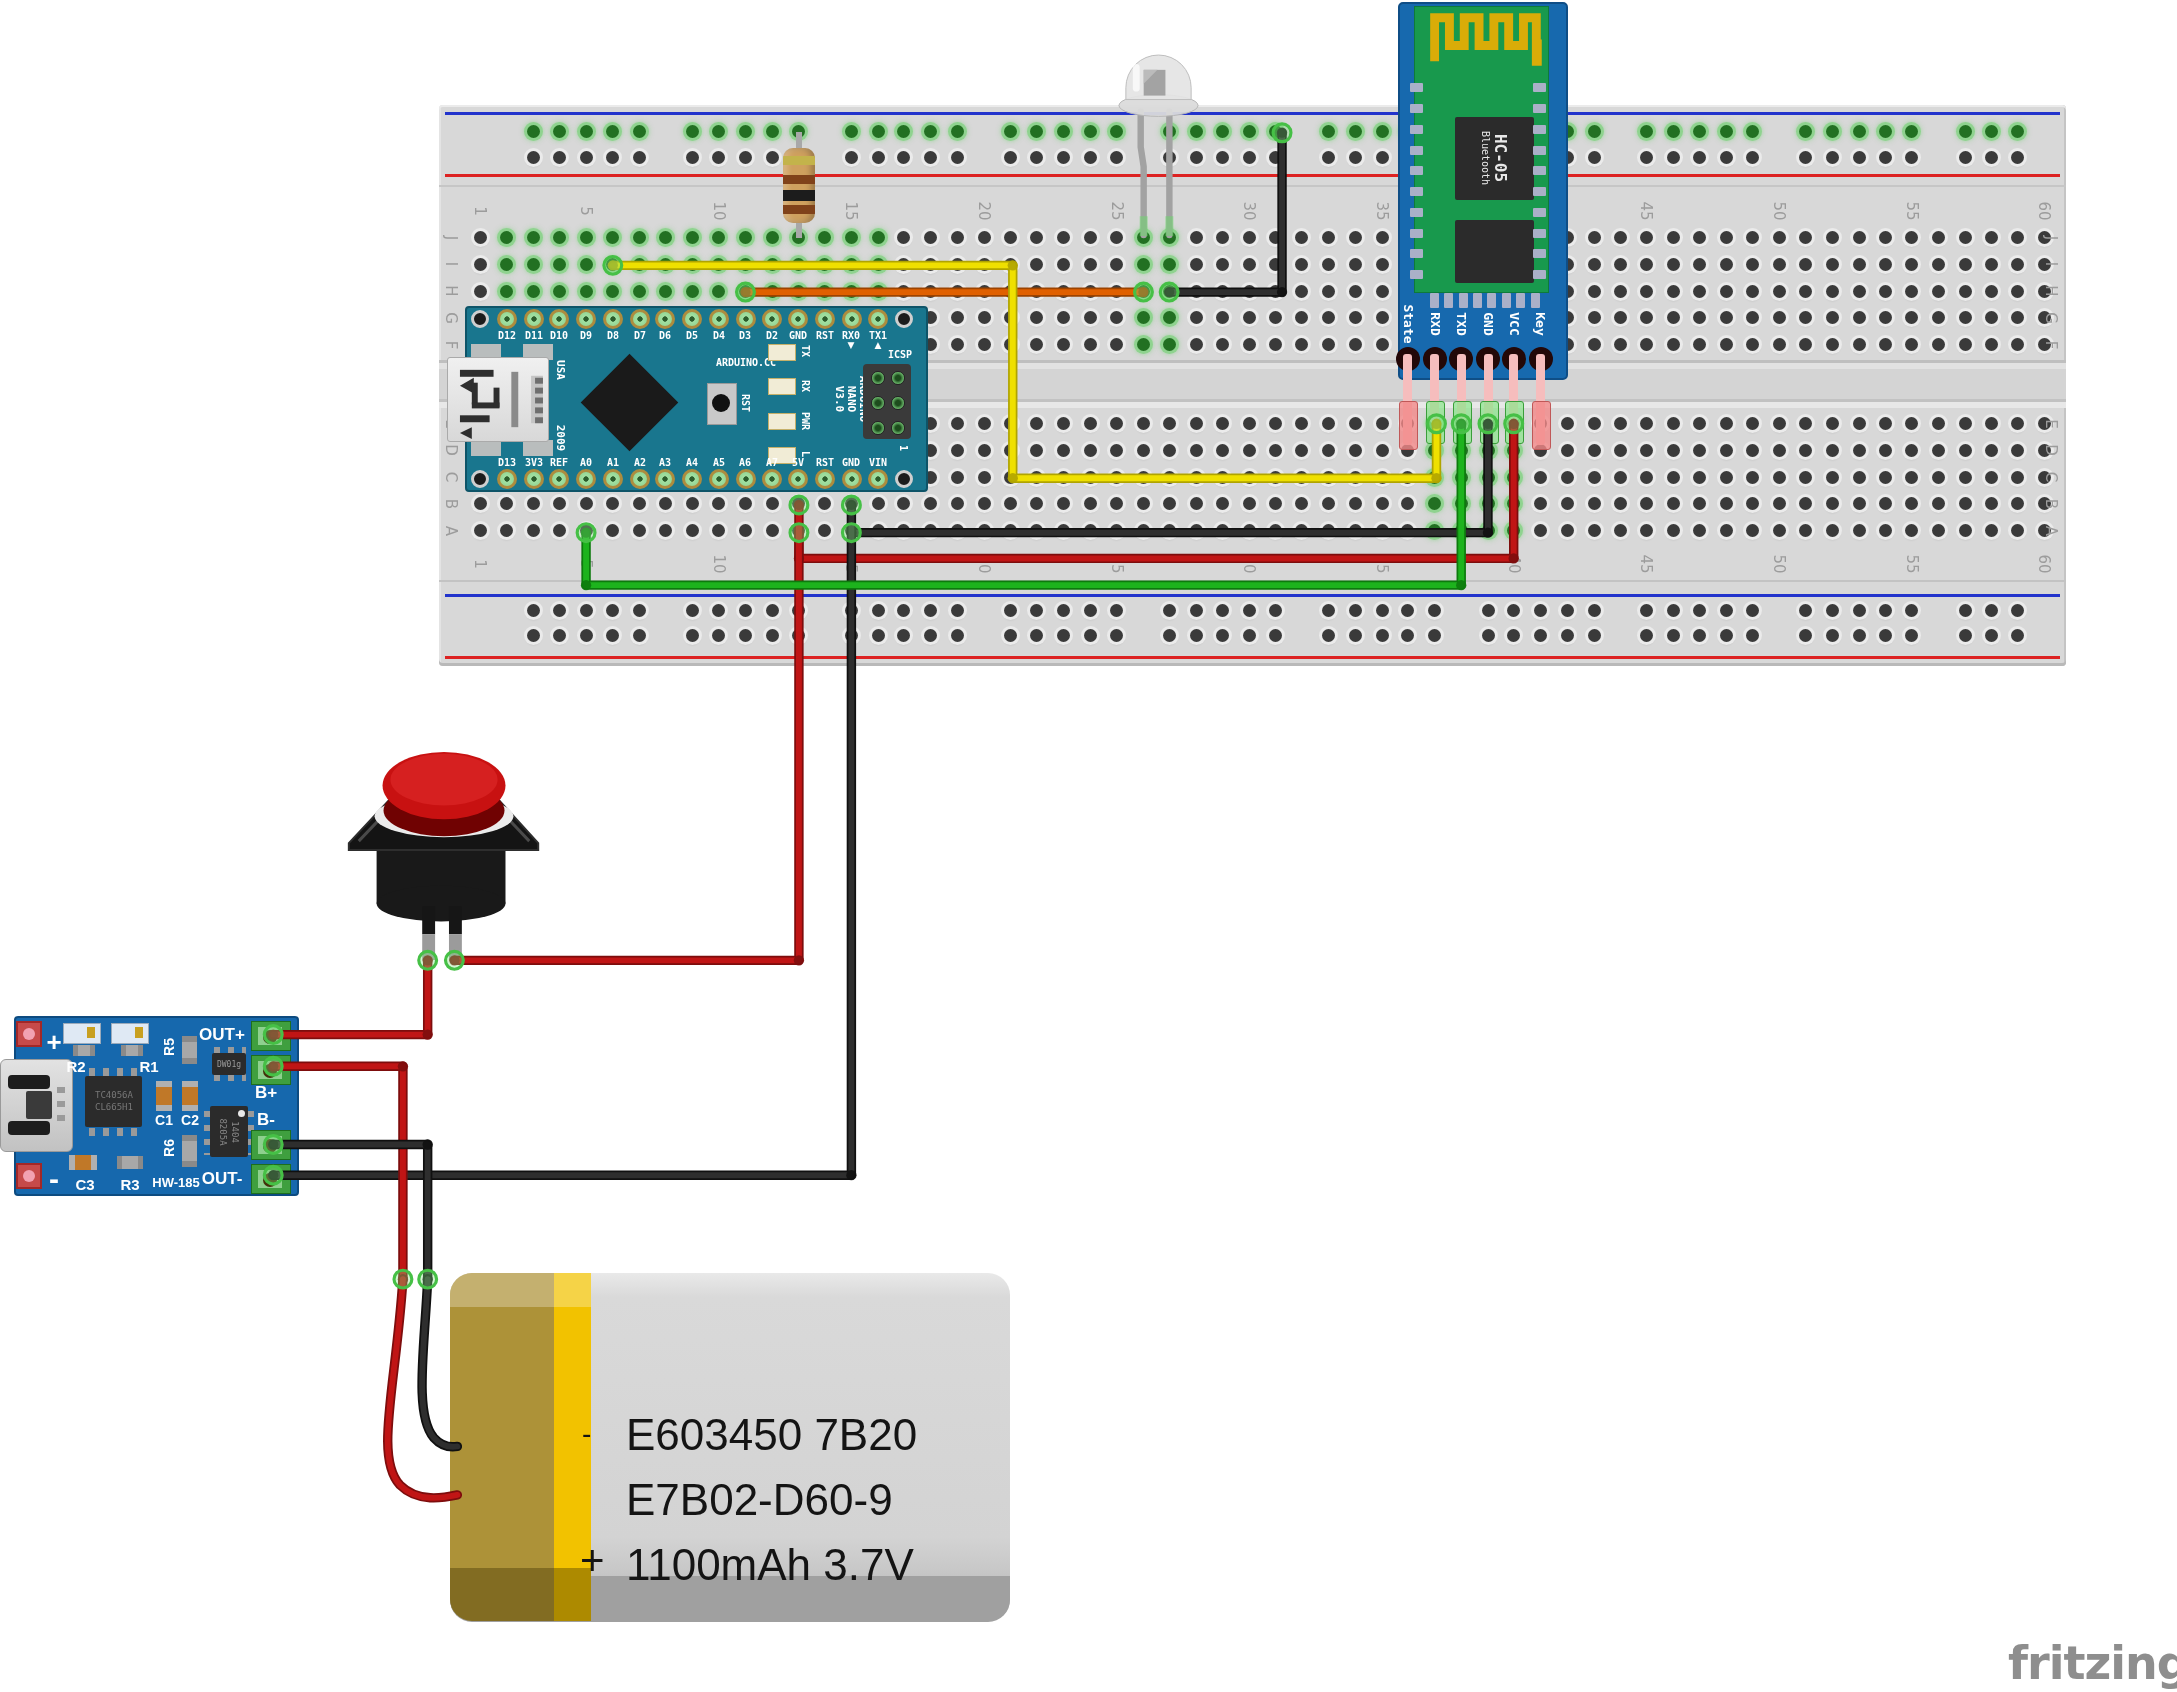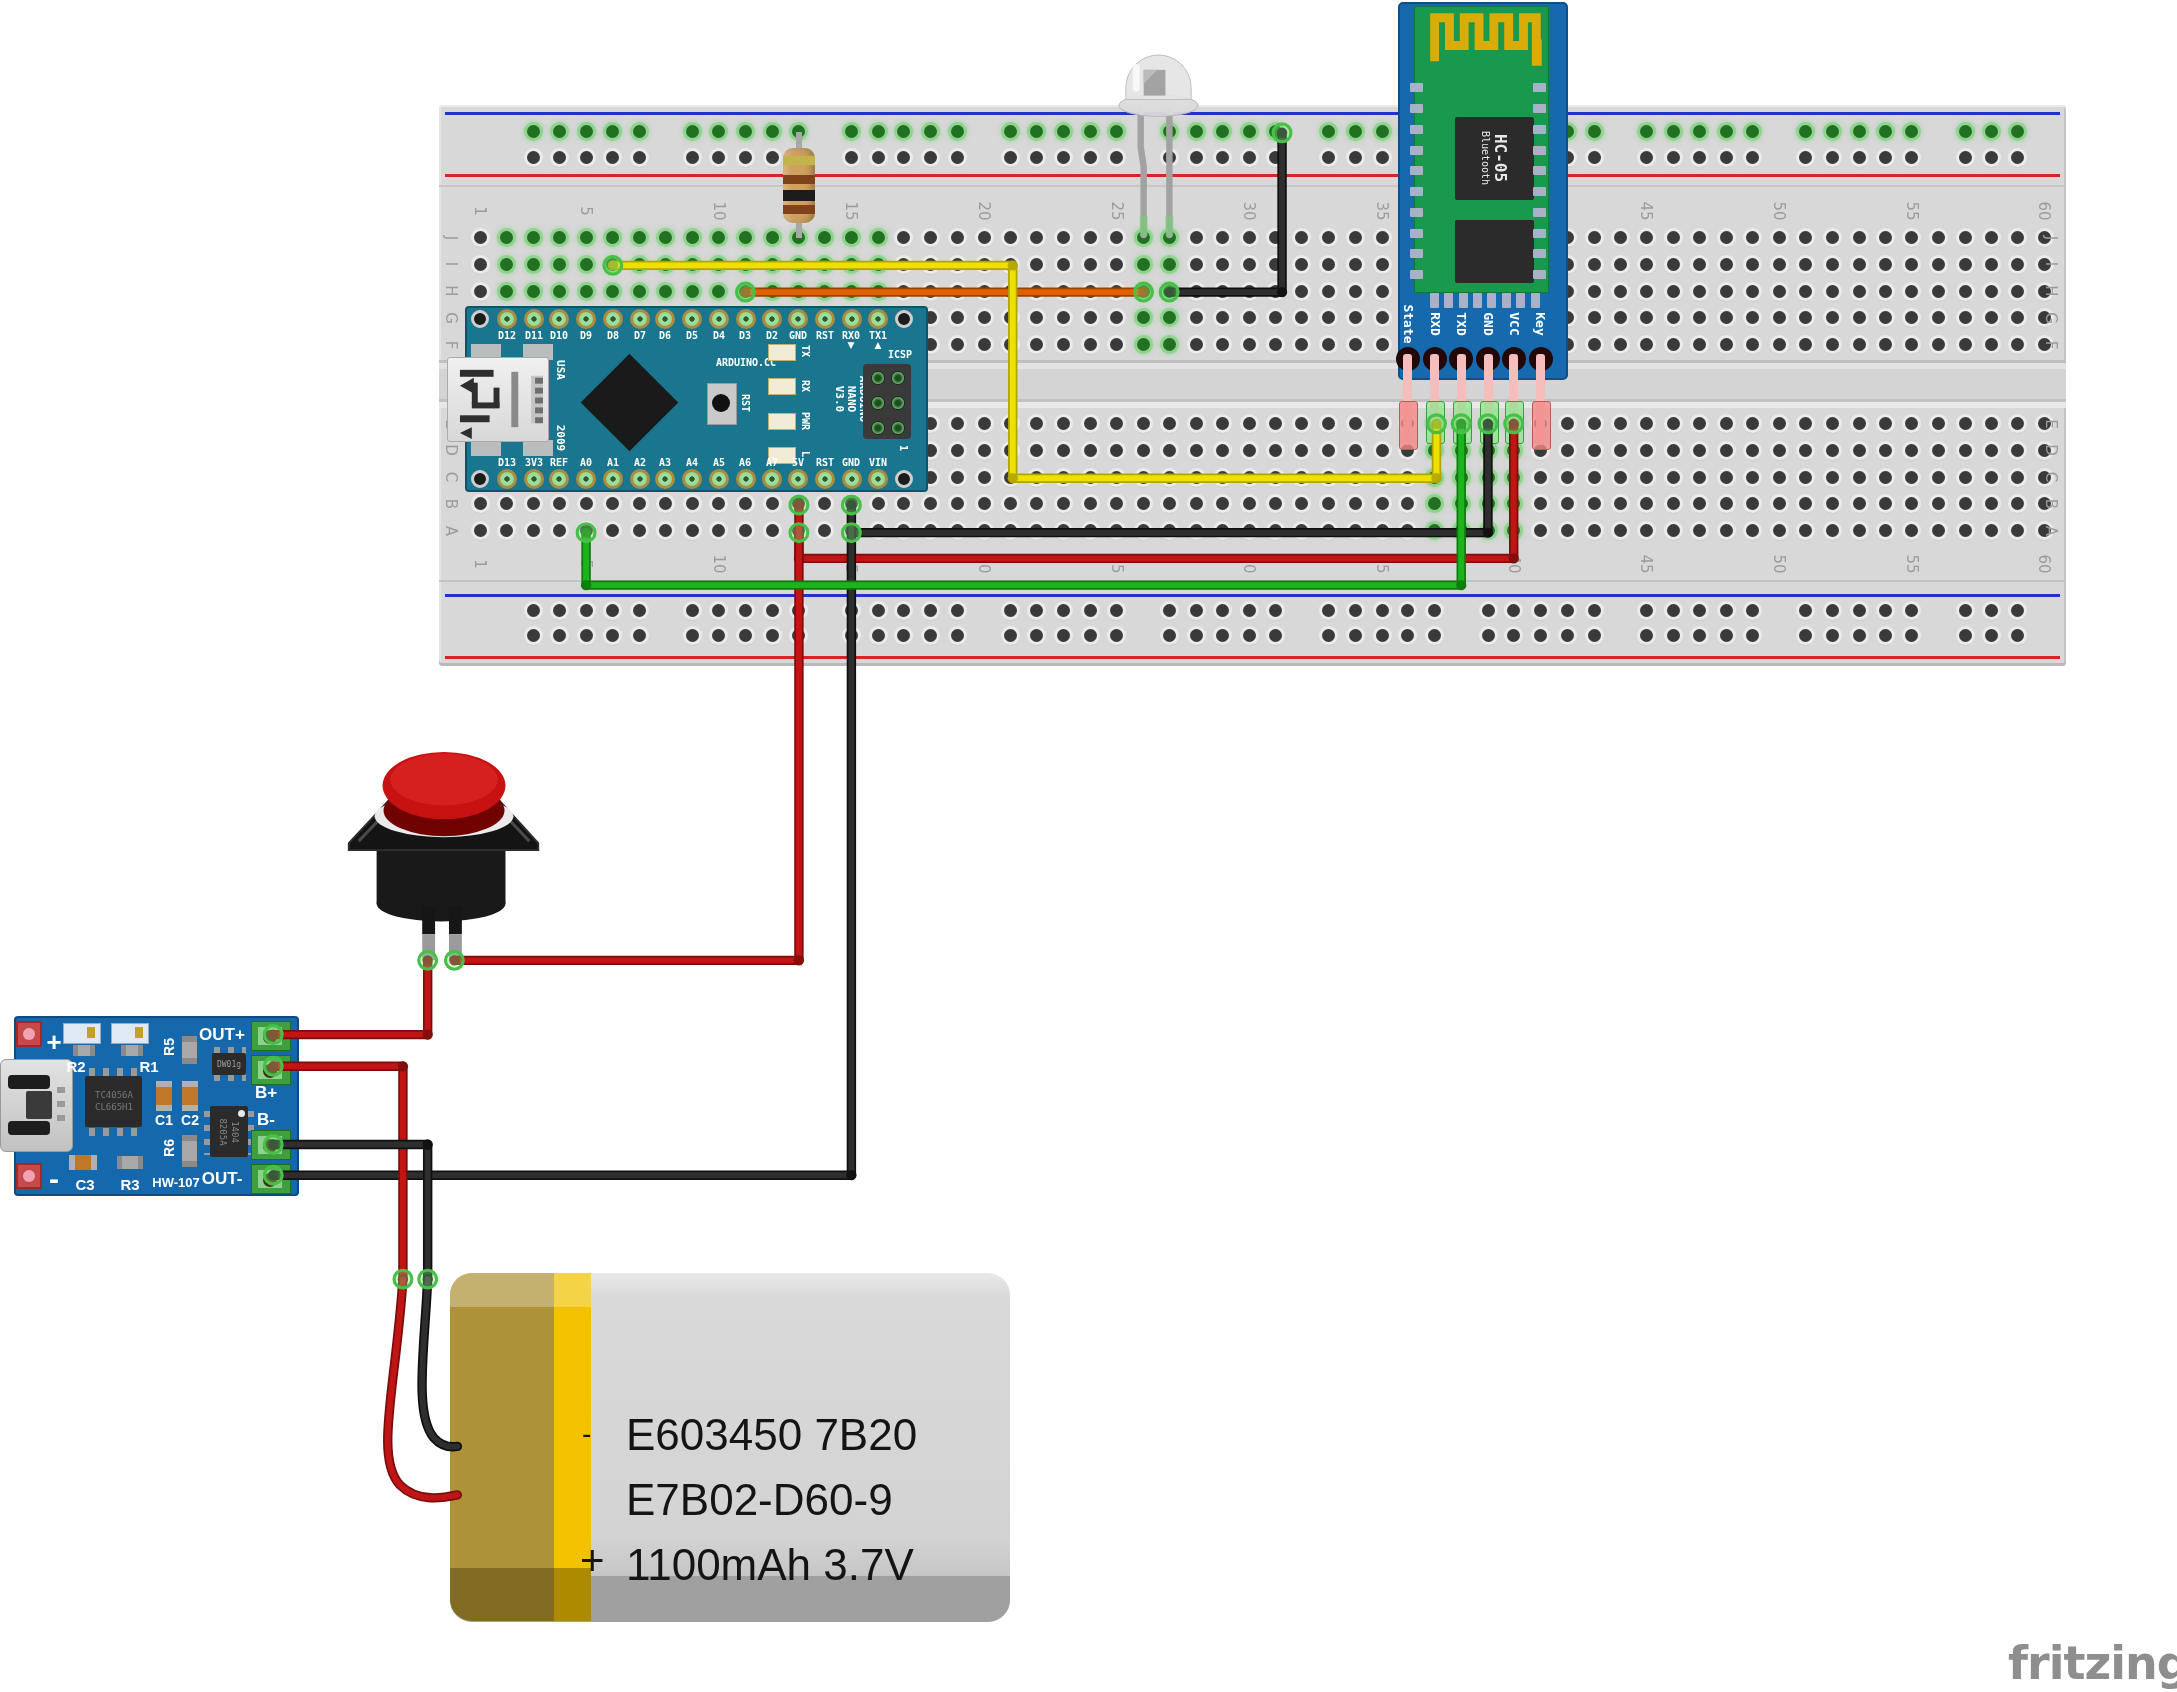--- a/index.html
+++ b/index.html
@@ -1089,21 +1089,21 @@
 
   <div class="abs" style="left:69px;top:1155px;width:28px;height:15px;background:#c07828;border-left:6px solid #b0b0b0;border-right:6px solid #b0b0b0;box-sizing:border-box"></div>
   <div class="anch" style="left:85px;top:1184px">
       <span class="tplab" style="font-size:15px">C3</span>
     </div>
   <div class="abs" style="left:117px;top:1156px;width:26px;height:13px;background:#a8a8a8;border-left:5px solid #8a8a8a;border-right:5px solid #8a8a8a;box-sizing:border-box"></div>
   <div class="anch" style="left:130px;top:1184px">
       <span class="tplab" style="font-size:15px">R3</span>
     </div>
   <div class="anch" style="left:176px;top:1182px">
-      <span class="tplab" style="font-size:13px">HW-107</span>
+      <span class="tplab" style="font-size:13px">HW-185</span>
     </div>
 
   <div class="tpterm" style="top:1021px">
       <div class="inner"></div>
       <div class="thole"></div>
     </div>
   <div class="tpterm" style="top:1055px">
       <div class="inner"></div>
       <div class="thole"></div>
     </div>

